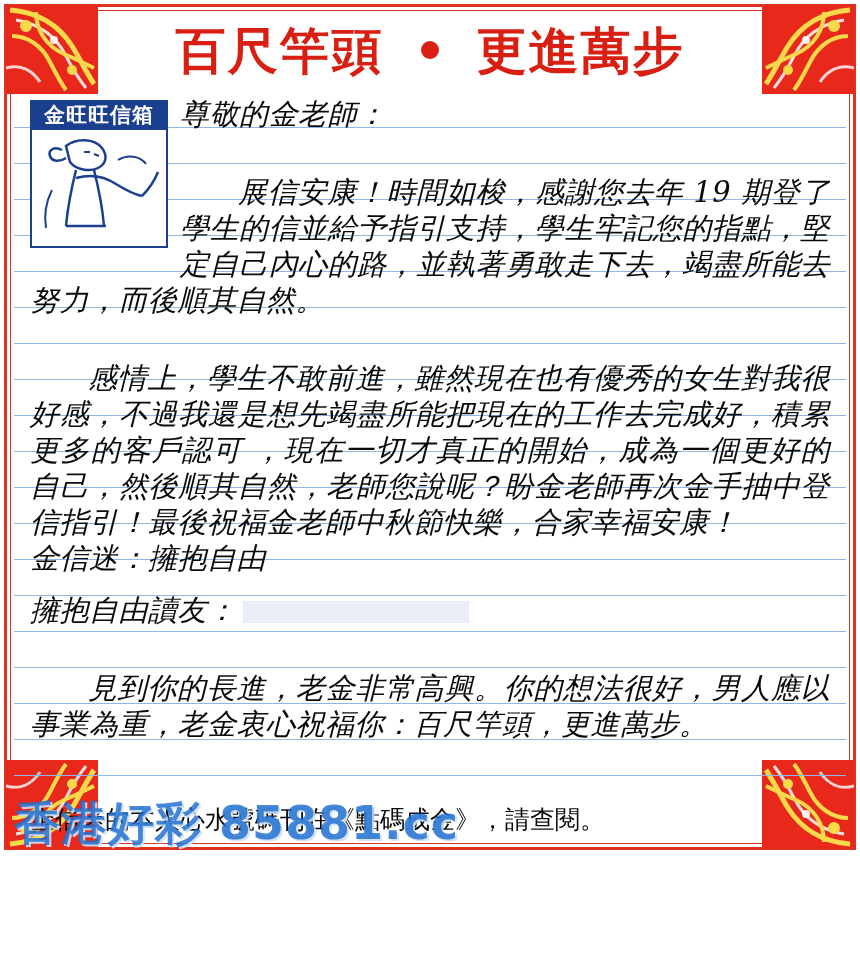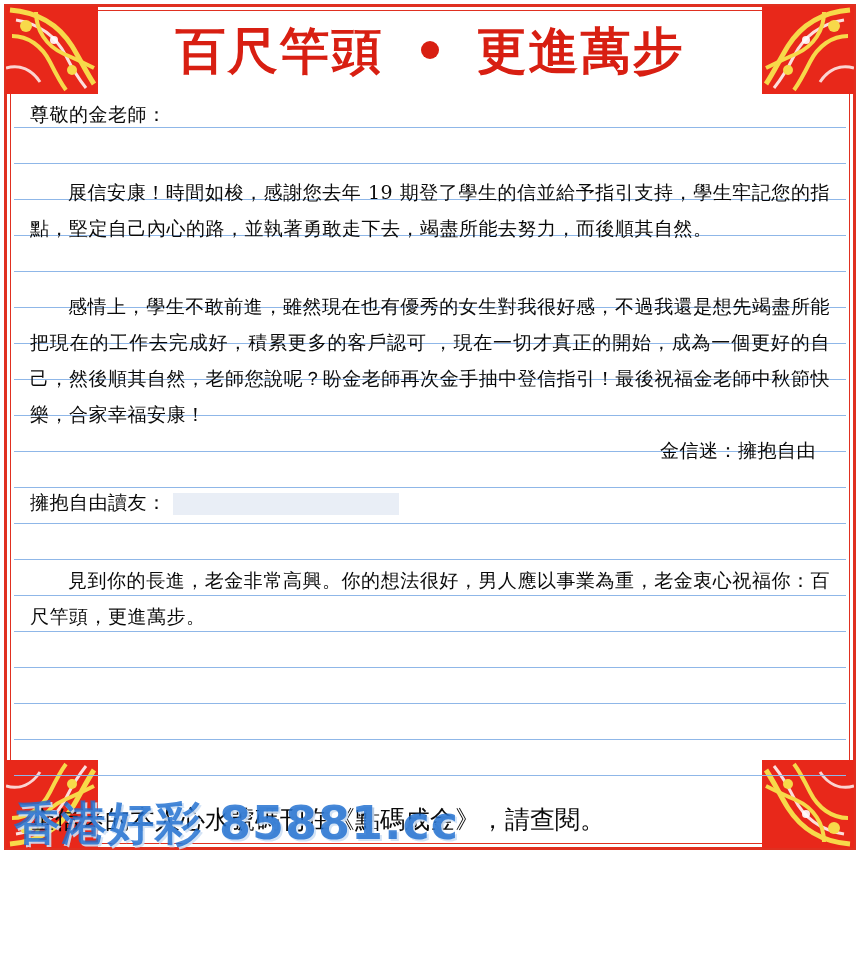--- a/index.html
+++ b/index.html
@@ -97,29 +97,29 @@
     padding:3px 0 4px 0;
     line-height:1;
   }
   .mailbox-art{
     position:relative;
     height:112px;
   }
   .mailbox-art svg{position:absolute;left:0;top:0;}
 
   .body-text{
-    font-size:19px;
+    font-size:29px;
     line-height:36px;
     color:#0a0a0a;
     text-align:justify;
     letter-spacing:0.5px;
+    font-style:italic;
   }
   .p-indent{text-indent:2em;margin-top:42px;}
   .sign-right{
-    text-align:right;
     padding-right:14px;
   }
   .reply-head{margin-top:16px;}
 
   
   .redact{
     display:inline-block;
     background:#e9eef6;
     width:226px;height:22px;
     vertical-align:middle;
@@ -224,20 +224,39 @@
   <div class="title-band">
     <div class="title-text">
       <span>百尺竿頭</span>
       <span class="title-dot"></span>
       <span>更進萬步</span>
     </div>
   </div>
 
   <div class="letter">
 
+    <div class="mailbox">
+      <div class="mailbox-title">金旺旺信箱</div>
+      <div class="mailbox-art">
+        <svg width="134" height="110" viewBox="0 0 134 110">
+          <rect x="0" y="0" width="134" height="110" fill="#ffffff"></rect>
+
+          <path d="M34,16 C44,8 62,8 70,18 C76,26 74,34 66,38 C58,42 44,40 38,32 Z" fill="none" stroke="#1b3f8f" stroke-width="2.5"></path>
+          <path d="M30,20 C22,16 16,20 18,26 C20,32 28,32 34,28" fill="none" stroke="#1b3f8f" stroke-width="2.5"></path>
+          <path d="M44,40 C40,56 36,74 34,96" fill="none" stroke="#1b3f8f" stroke-width="2.5"></path>
+          <path d="M62,40 C66,56 70,72 72,96" fill="none" stroke="#1b3f8f" stroke-width="2.5"></path>
+          <path d="M44,48 C58,44 72,46 84,54 C92,59 100,64 110,66" fill="none" stroke="#1b3f8f" stroke-width="2.5"></path>
+          <path d="M110,66 C116,60 122,52 126,42" fill="none" stroke="#1b3f8f" stroke-width="2.5"></path>
+          <path d="M20,60 C14,72 12,86 14,98" fill="none" stroke="#1b3f8f" stroke-width="2"></path>
+          <path d="M34,96 L74,96" stroke="#1b3f8f" stroke-width="2.5"></path>
+          <path d="M52,22 l6,0 M62,24 l5,2" stroke="#1b3f8f" stroke-width="2"></path>
+          <path d="M86,30 C96,24 108,26 114,34" fill="none" stroke="#1b3f8f" stroke-width="2"></path>
+        </svg>
+      </div>
+    </div>
 
     <div class="body-text">
       <div>尊敬的金老師：</div>
       <div class="p-indent">展信安康！時間如梭，感謝您去年 19 期登了學生的信並給予指引支持，學生牢記您的指點，堅定自己內心的路，並執著勇敢走下去，竭盡所能去努力，而後順其自然。</div>
       <div class="p-indent">感情上，學生不敢前進，雖然現在也有優秀的女生對我很好感，不過我還是想先竭盡所能把現在的工作去完成好，積累更多的客戶認可 ，現在一切才真正的開始，成為一個更好的自己，然後順其自然，老師您說呢？盼金老師再次金手抽中登信指引！最後祝福金老師中秋節快樂，合家幸福安康！</div>
       <div class="sign-right">金信迷：擁抱自由</div>
 
       <div class="reply-head">
         <span>擁抱自由讀友：</span><span class="redact"></span>
       </div>

